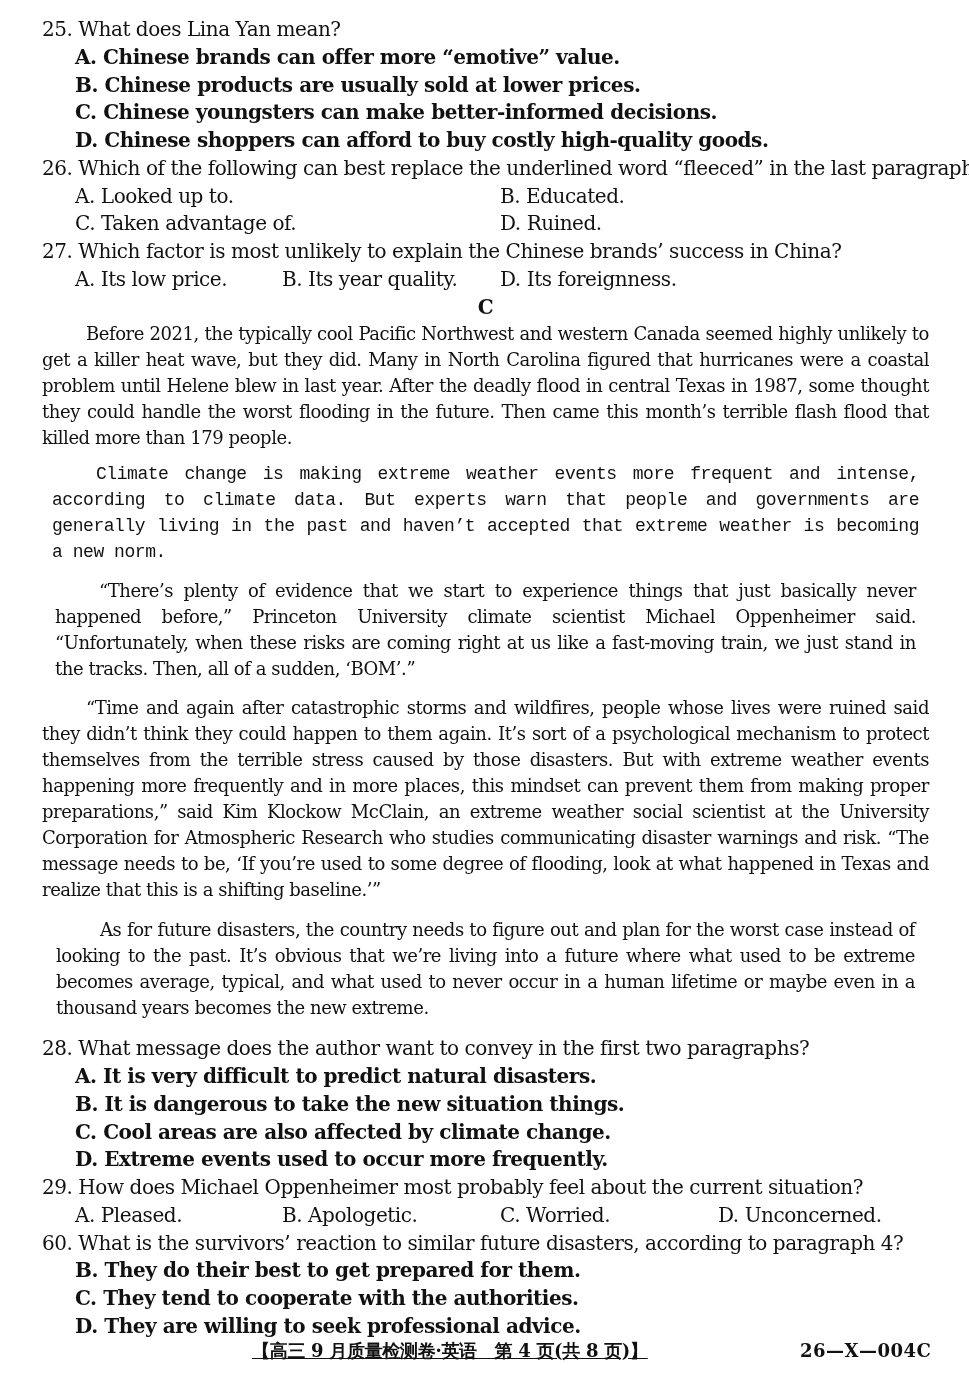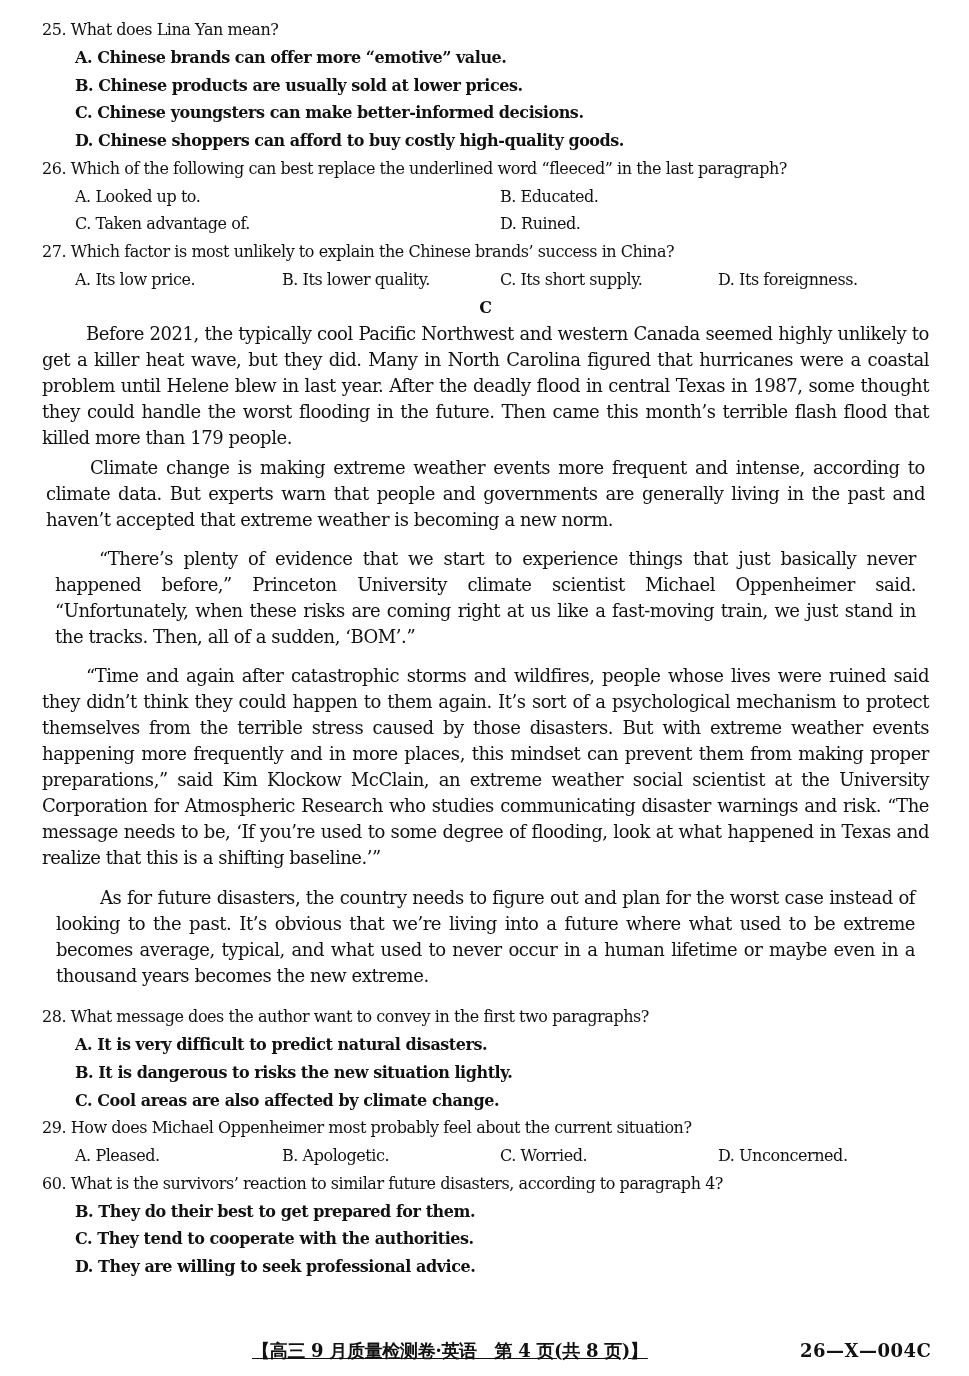--- a/index.html
+++ b/index.html
@@ -2,21 +2,21 @@
 <html><head>
 <meta charset="utf-8">
 <style>
   html, body { margin: 0; padding: 0; background: #ffffff; }
   body {
     width: 969px; height: 1376px; position: relative; overflow: hidden;
     font-family: "DejaVu Serif", "Liberation Serif", serif;
     color: #111;
   }
   .page { position: absolute; left: 42px; top: 16px; width: 887px; }
-  .line { height: 27.75px; line-height: 27.75px; font-size: 16px; white-space: nowrap; letter-spacing: -0.45px; }
+  .line { height: 27.75px; line-height: 27.75px; font-size: 20px; white-space: nowrap; letter-spacing: -0.45px; }
   .q { padding-left: 0; }
   .opt { padding-left: 33px; font-weight: bold; }
   .opt-row { display: flex; padding-left: 33px; }
   .opt-row.two > span { width: 425px; }
   .opt-row.four > span:nth-child(1) { width: 207px; }
   .opt-row.four > span:nth-child(2) { width: 218px; }
   .opt-row.four > span:nth-child(3) { width: 218px; }
   .section { text-align: center; font-weight: bold; }
   .para { font-size: 18px; line-height: 26px; text-align: justify; text-align-last: left; text-indent: 44px; letter-spacing: -0.45px; word-spacing: 0px; }
   .footer { position: absolute; top: 1337px; left: 0; width: 969px; height: 28px; font-size: 18px; line-height: 28px; }
@@ -45,41 +45,41 @@
     <div class="line opt-row two">
       <span>C. Taken advantage of.</span>
       <span>D. Ruined.</span>
     </div>
   </div>
 
   <div>
     <div class="line q">27. Which factor is most unlikely to explain the Chinese brands’ success in China?</div>
     <div class="line opt-row four">
       <span>A. Its low price.</span>
-      <span>B. Its lower quality.</span>
-      <span>C. Its short supply.</span>
+      <span>B. Its year quality.</span>
       <span>D. Its foreignness.</span>
     </div>
   </div>
 
   <div class="line section">C</div>
 
   <div>
     <p class="para" style="margin:0;">Before 2021, the typically cool Pacific Northwest and western Canada seemed highly unlikely to get a killer heat wave, but they did. Many in North Carolina figured that hurricanes were a coastal problem until Helene blew in last year. After the deadly flood in central Texas in 1987, some thought they could handle the worst flooding in the future. Then came this month’s terrible flash flood that killed more than 179 people.</p>
-    <p class="para" style="margin:4px;">Climate change is making extreme weather events more frequent and intense, according to climate data. But experts warn that people and governments are generally living in the past and haven’t accepted that extreme weather is becoming a new norm.</p>
+    <p class="para" style="margin:10px;font-family:Liberation Mono, monospace;">Climate change is making extreme weather events more frequent and intense, according to climate data. But experts warn that people and governments are generally living in the past and haven’t accepted that extreme weather is becoming a new norm.</p>
     <p class="para" style="margin:13px;">“There’s plenty of evidence that we start to experience things that just basically never happened before,” Princeton University climate scientist Michael Oppenheimer said. “Unfortunately, when these risks are coming right at us like a fast-moving train, we just stand in the tracks. Then, all of a sudden, ‘BOM’.”</p>
     <p class="para" style="margin:0;">“Time and again after catastrophic storms and wildfires, people whose lives were ruined said they didn’t think they could happen to them again. It’s sort of a psychological mechanism to protect themselves from the terrible stress caused by those disasters. But with extreme weather events happening more frequently and in more places, this mindset can prevent them from making proper preparations,” said Kim Klockow McClain, an extreme weather social scientist at the University Corporation for Atmospheric Research who studies communicating disaster warnings and risk. “The message needs to be, ‘If you’re used to some degree of flooding, look at what happened in Texas and realize that this is a shifting baseline.’”</p>
     <p class="para" style="margin:14px;">As for future disasters, the country needs to figure out and plan for the worst case instead of looking to the past. It’s obvious that we’re living into a future where what used to be extreme becomes average, typical, and what used to never occur in a human lifetime or maybe even in a thousand years becomes the new extreme.</p>
   </div>
 
   <div>
     <div class="line q">28. What message does the author want to convey in the first two paragraphs?</div>
     <div class="line opt">A. It is very difficult to predict natural disasters.</div>
-    <div class="line opt">B. It is dangerous to risks the new situation lightly.</div>
+    <div class="line opt">B. It is dangerous to take the new situation things.</div>
     <div class="line opt">C. Cool areas are also affected by climate change.</div>
+    <div class="line opt">D. Extreme events used to occur more frequently.</div>
   </div>
 
   <div>
     <div class="line q">29. How does Michael Oppenheimer most probably feel about the current situation?</div>
     <div class="line opt-row four">
       <span>A. Pleased.</span>
       <span>B. Apologetic.</span>
       <span>C. Worried.</span>
       <span>D. Unconcerned.</span>
     </div>

